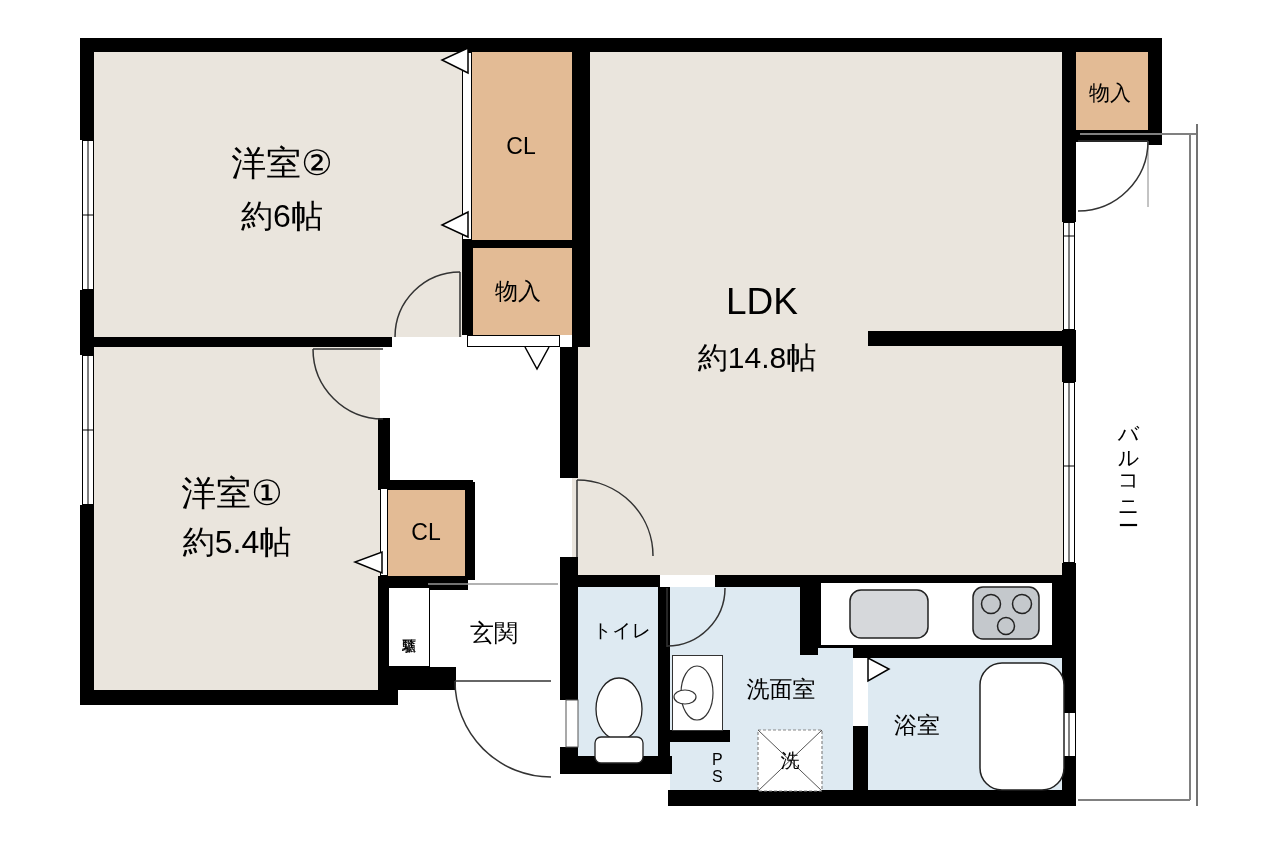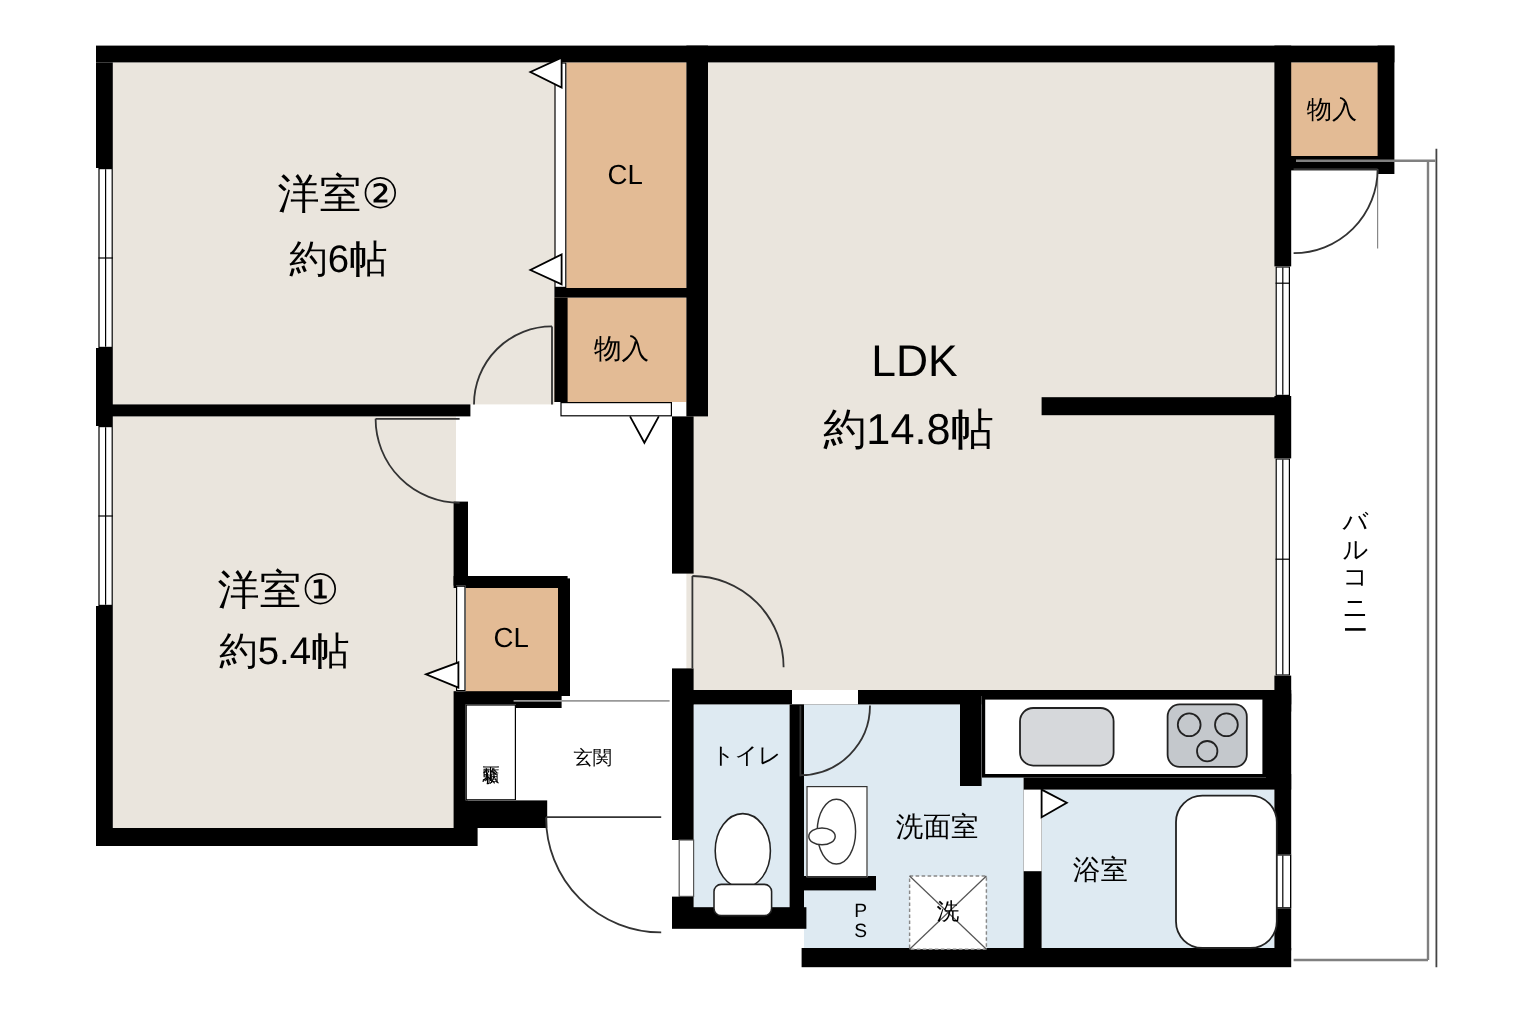--- a/index.html
+++ b/index.html
@@ -181,29 +181,29 @@
     <rect x="980" y="663" width="84" height="127" rx="22" fill="#fff" stroke="#222" stroke-width="1.5"></rect>
   </svg>
 
   <div class="lbl" style="left:282px;top:162px;font-size:35px;">洋室②</div>
   <div class="lbl" style="left:282px;top:216px;font-size:32px;">約6帖</div>
 
   <div class="lbl" style="left:232px;top:492px;font-size:35px;">洋室①</div>
   <div class="lbl" style="left:237px;top:542px;font-size:32px;">約5.4帖</div>
 
   <div class="lbl" style="left:762px;top:301px;font-size:37px;">LDK</div>
-  <div class="lbl" style="left:757px;top:358px;font-size:36px;">約14.8帖</div>
+  <div class="lbl" style="left:757px;top:358px;font-size:30px;">約14.8帖</div>
 
   <div class="lbl" style="left:521px;top:146px;font-size:23px;">CL</div>
   <div class="lbl" style="left:518px;top:291px;font-size:23px;">物入</div>
   <div class="lbl" style="left:1110px;top:92px;font-size:21px;">物入</div>
   <div class="lbl" style="left:426px;top:532px;font-size:23px;">CL</div>
 
   <div class="lbl vert" style="left:409px;top:628px;font-size:14px;">下駄箱</div>
-  <div class="lbl" style="left:494px;top:633px;font-size:16px;">玄関</div>
+  <div class="lbl" style="left:494px;top:633px;font-size:24px;">玄関</div>
   <div class="lbl" style="left:622px;top:630px;font-size:19px;">トイレ</div>
   <div class="lbl" style="left:781px;top:689px;font-size:23px;">洗面室</div>
   <div class="lbl" style="left:917px;top:725px;font-size:23px;">浴室</div>
   <div class="lbl vert" style="left:1129px;top:463px;font-size:21px;letter-spacing:2px;">バルコニー</div>
   <div class="lbl vert" style="left:717px;top:768px;font-size:16px;">PS</div>
   <div class="lbl" style="left:790px;top:760px;font-size:19px;">洗</div>
 
 </div>
 
 </body></html>

